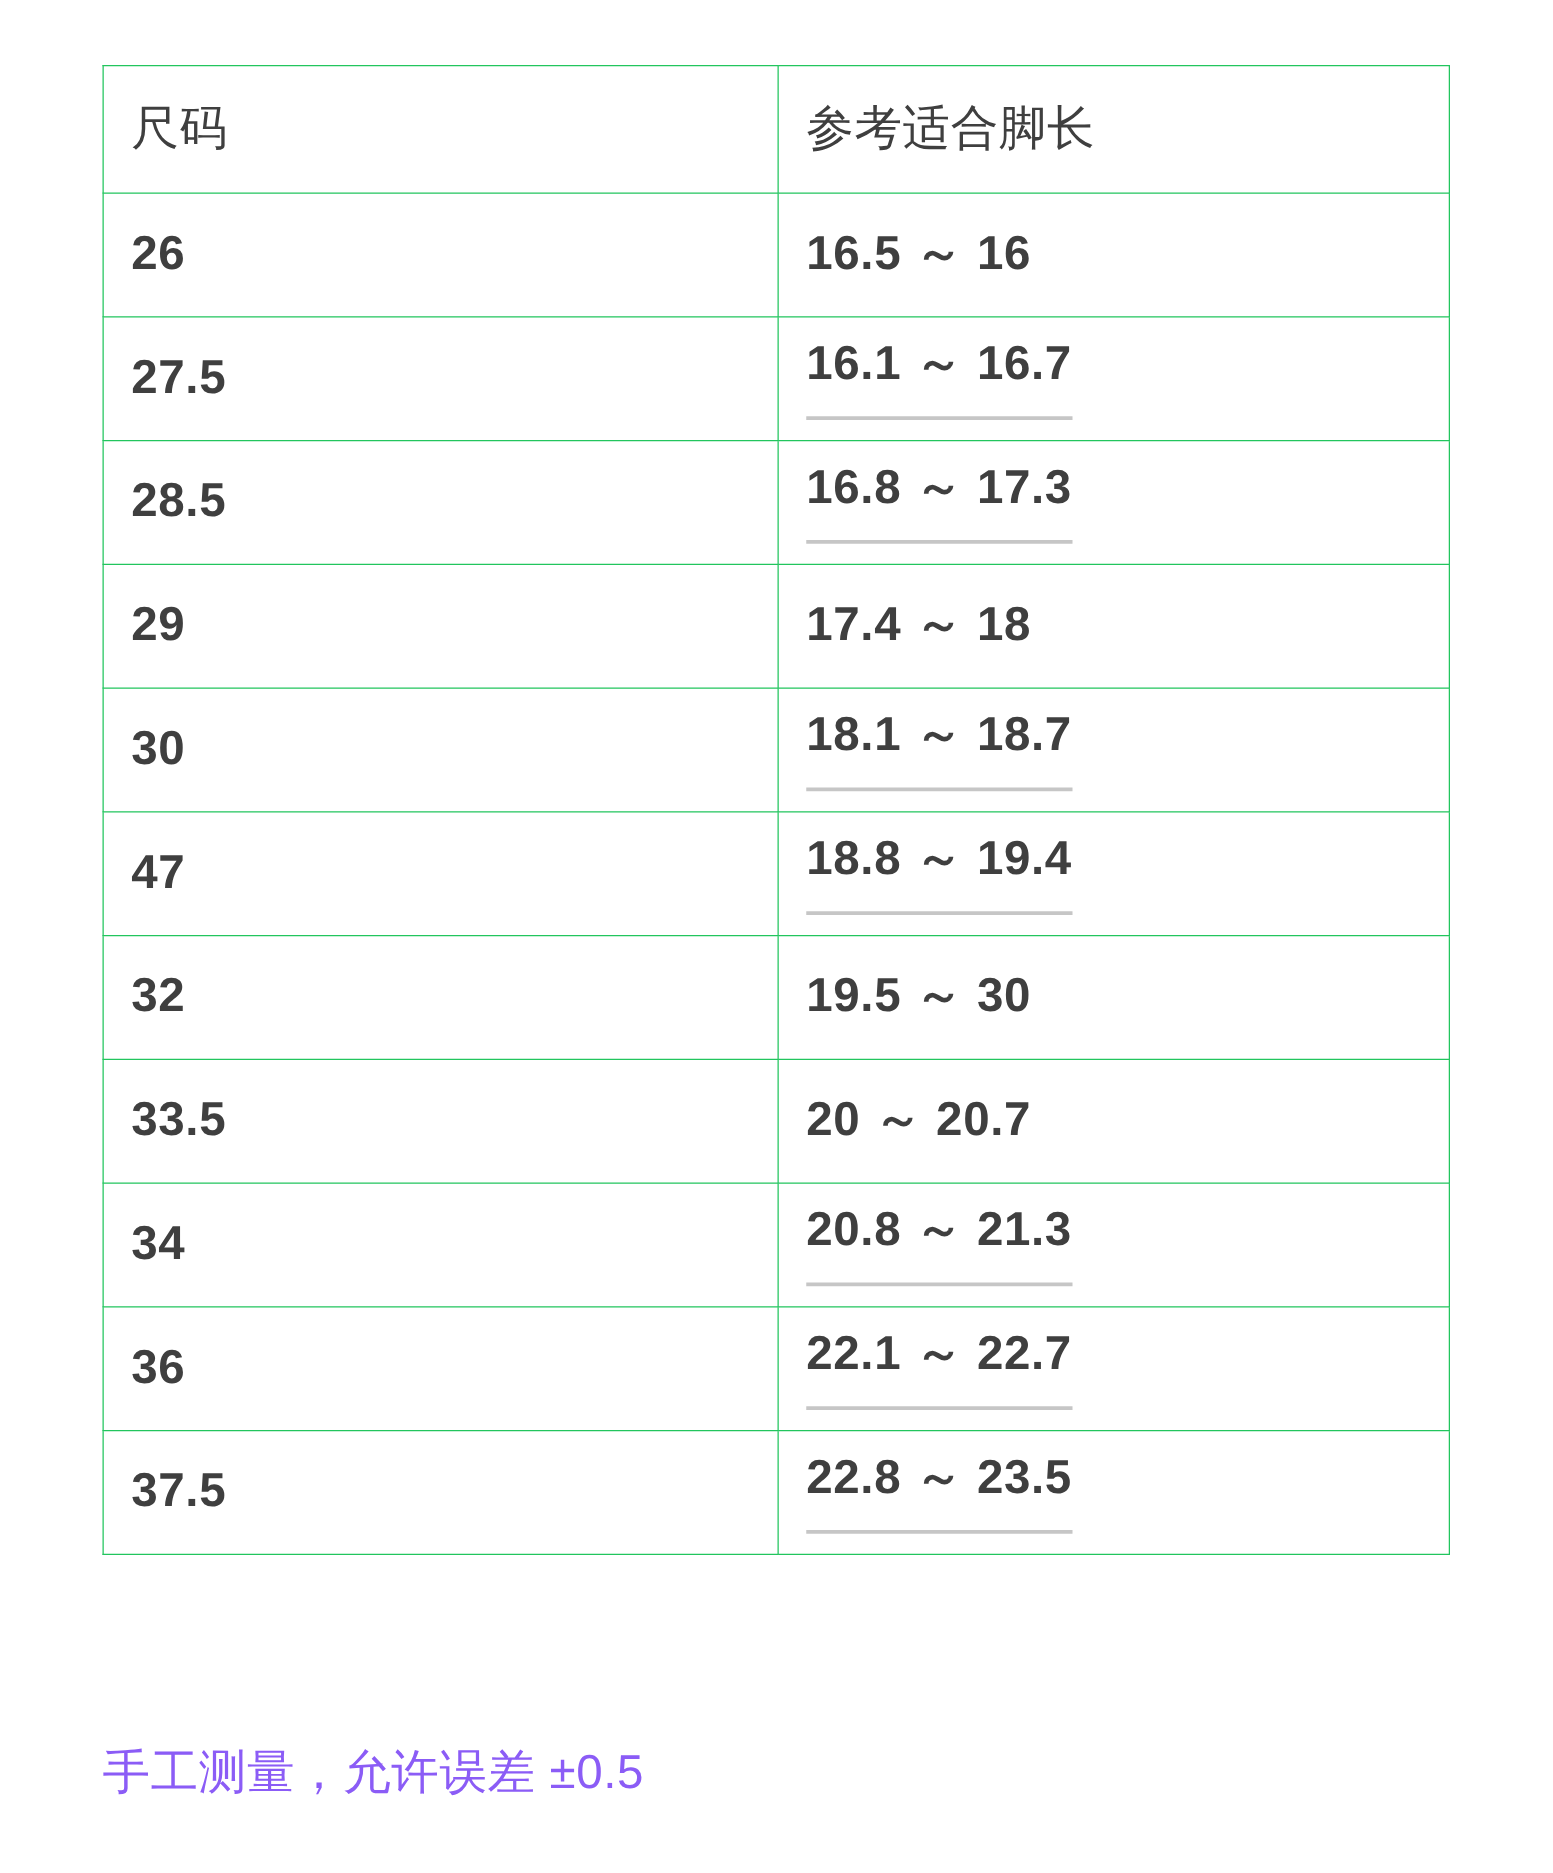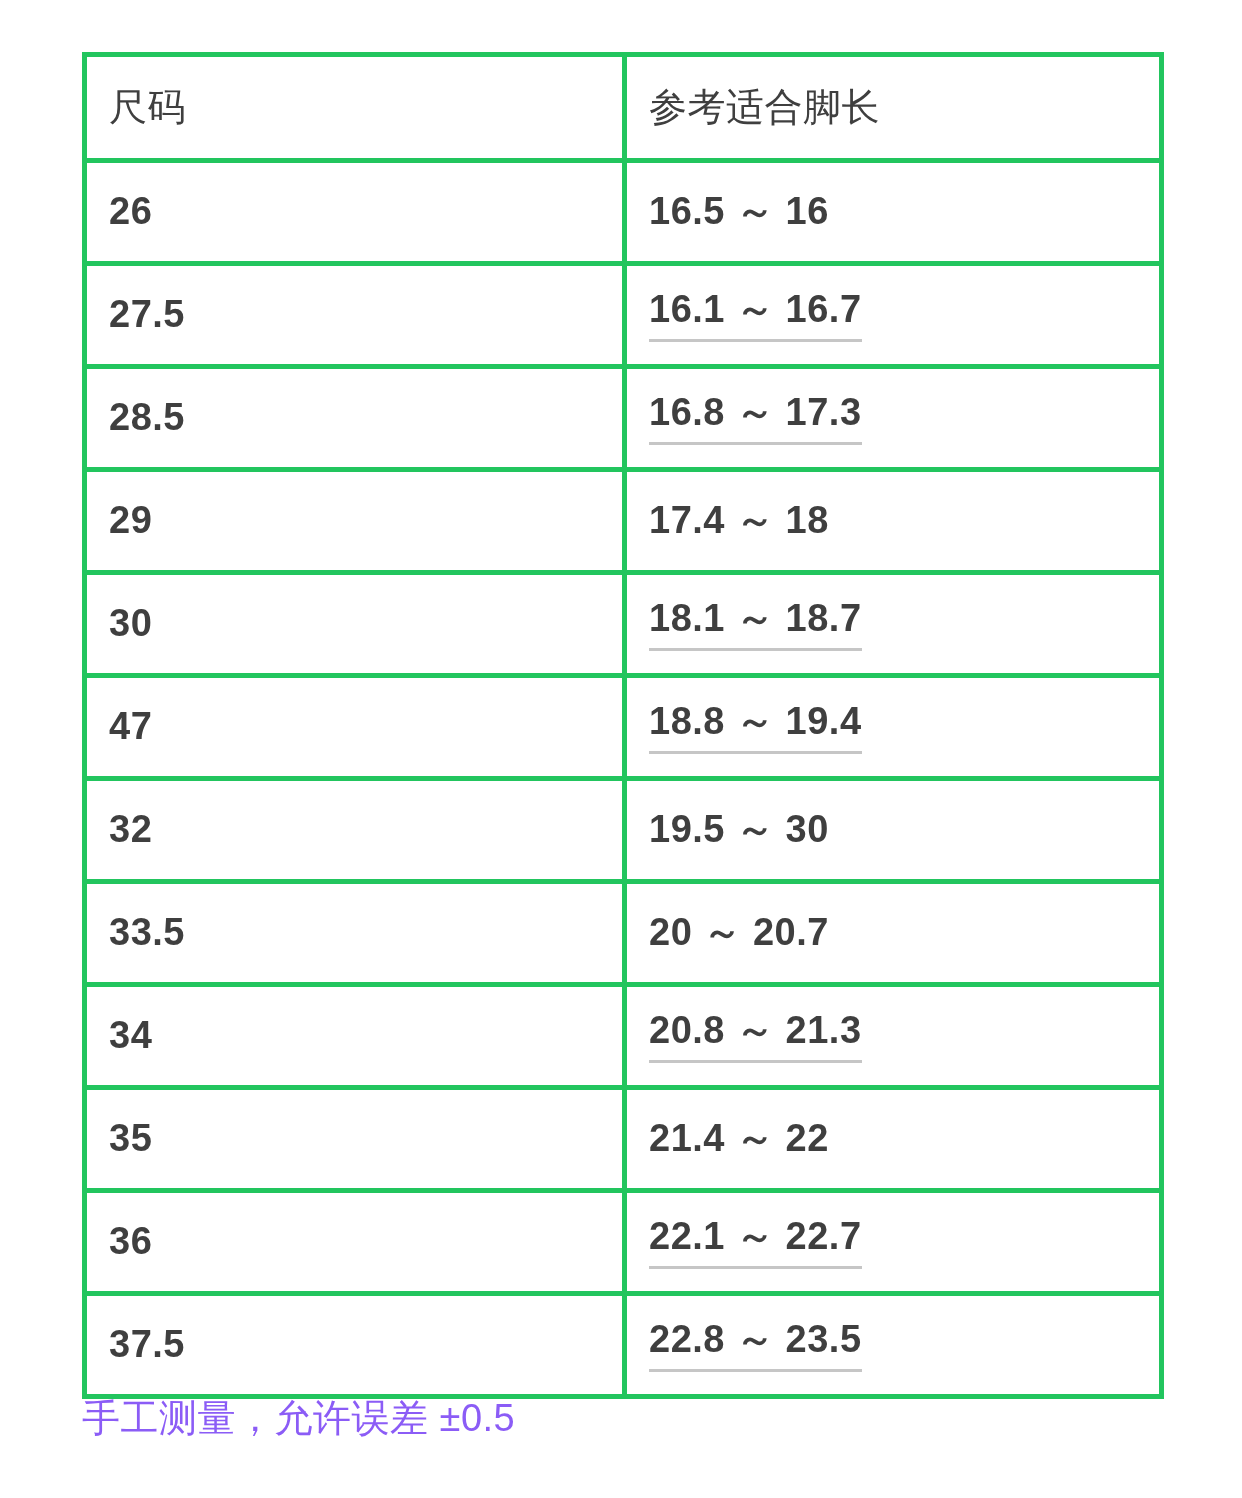--- a/index.html
+++ b/index.html
@@ -27,21 +27,21 @@
     width: 1077px;
     border-collapse: collapse;
     table-layout: fixed;
     background: #ffffff;
   }
   .size-table col.c-size  { width: 540px; }
   .size-table col.c-range { width: 537px; }
 
   .size-table th,
   .size-table td {
-    border: 5px solid #22c55e;
+    border: 1px solid #22c55e;
     padding: 0 0 0 22px;
     text-align: left;
     vertical-align: middle;
     color: #3f3f3f;
     font-weight: 400;
     font-size: 38px;
     line-height: 1.15;
     background: #ffffff;
   }
   .size-table thead th {
@@ -51,21 +51,21 @@
     height: 98px;
     font-weight: bold;
   }
   .cell-text {
     display: inline-block;
     white-space: nowrap;
     letter-spacing: 0.5px;
   }
   .cell-text.underlined {
     border-bottom: 3px solid #c6c6c6;
-    padding-bottom: 8px;
+    padding-bottom: 20px;
   }
   .table-footnote {
     position: absolute;
     left: 82px;
     top: 1396px;
     font-size: 38px;
     line-height: 1.2;
     color: #8b5cf6;
     letter-spacing: 0.5px;
     white-space: nowrap;
@@ -122,24 +122,20 @@
         </tr>
         <tr>
           <td><span class="cell-text">33.5</span></td>
           <td><span class="cell-text">20 ～ 20.7</span></td>
         </tr>
         <tr>
           <td><span class="cell-text">34</span></td>
           <td><span class="cell-text underlined">20.8 ～ 21.3</span></td>
         </tr>
         <tr>
-          <td><span class="cell-text">35</span></td>
-          <td><span class="cell-text">21.4 ～ 22</span></td>
-        </tr>
-        <tr>
           <td><span class="cell-text">36</span></td>
           <td><span class="cell-text underlined">22.1 ～ 22.7</span></td>
         </tr>
         <tr>
           <td><span class="cell-text">37.5</span></td>
           <td><span class="cell-text underlined">22.8 ～ 23.5</span></td>
         </tr>
       </tbody>
   </table>
 

